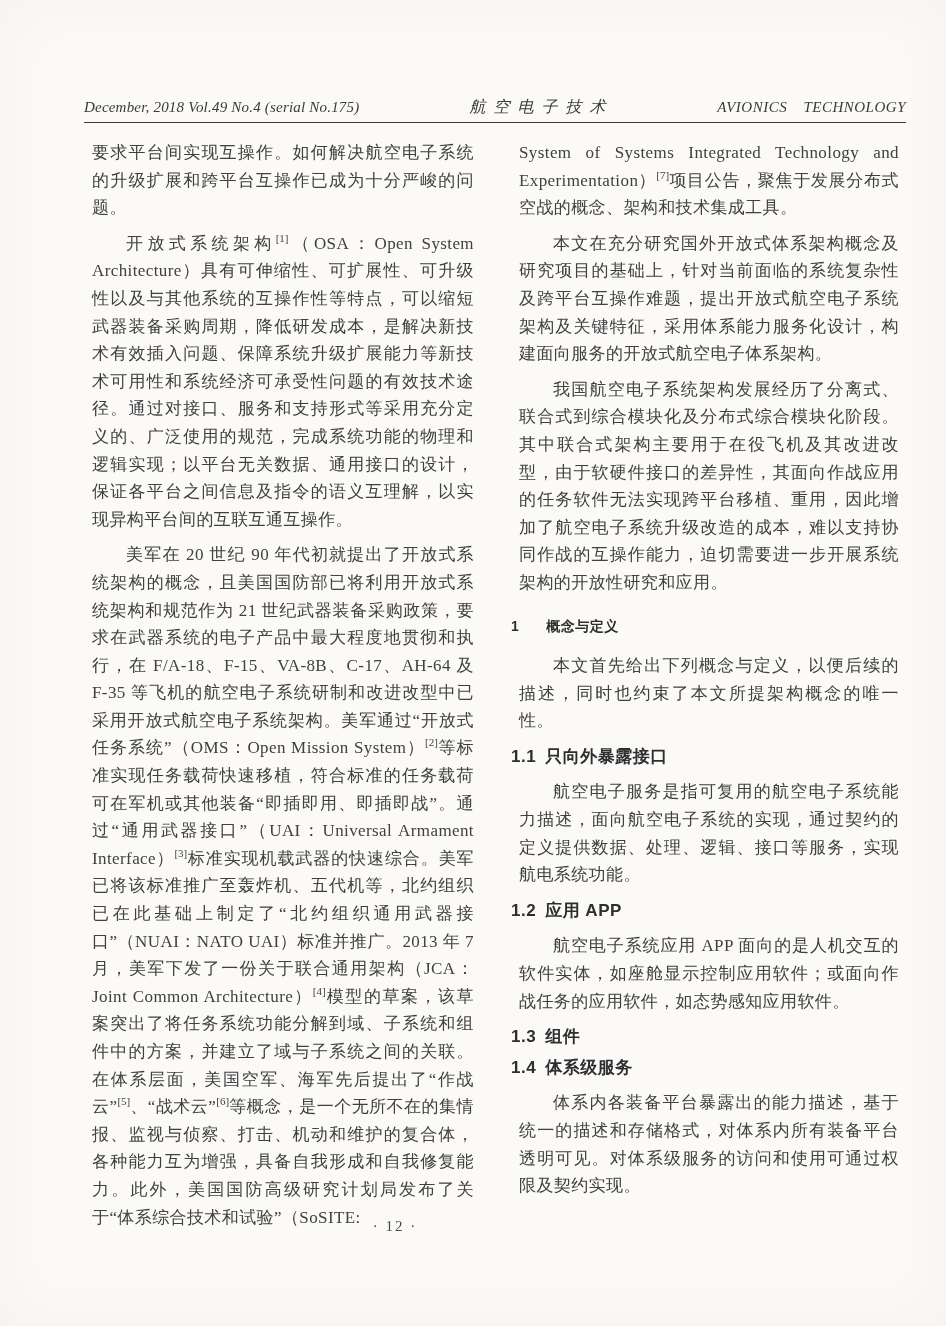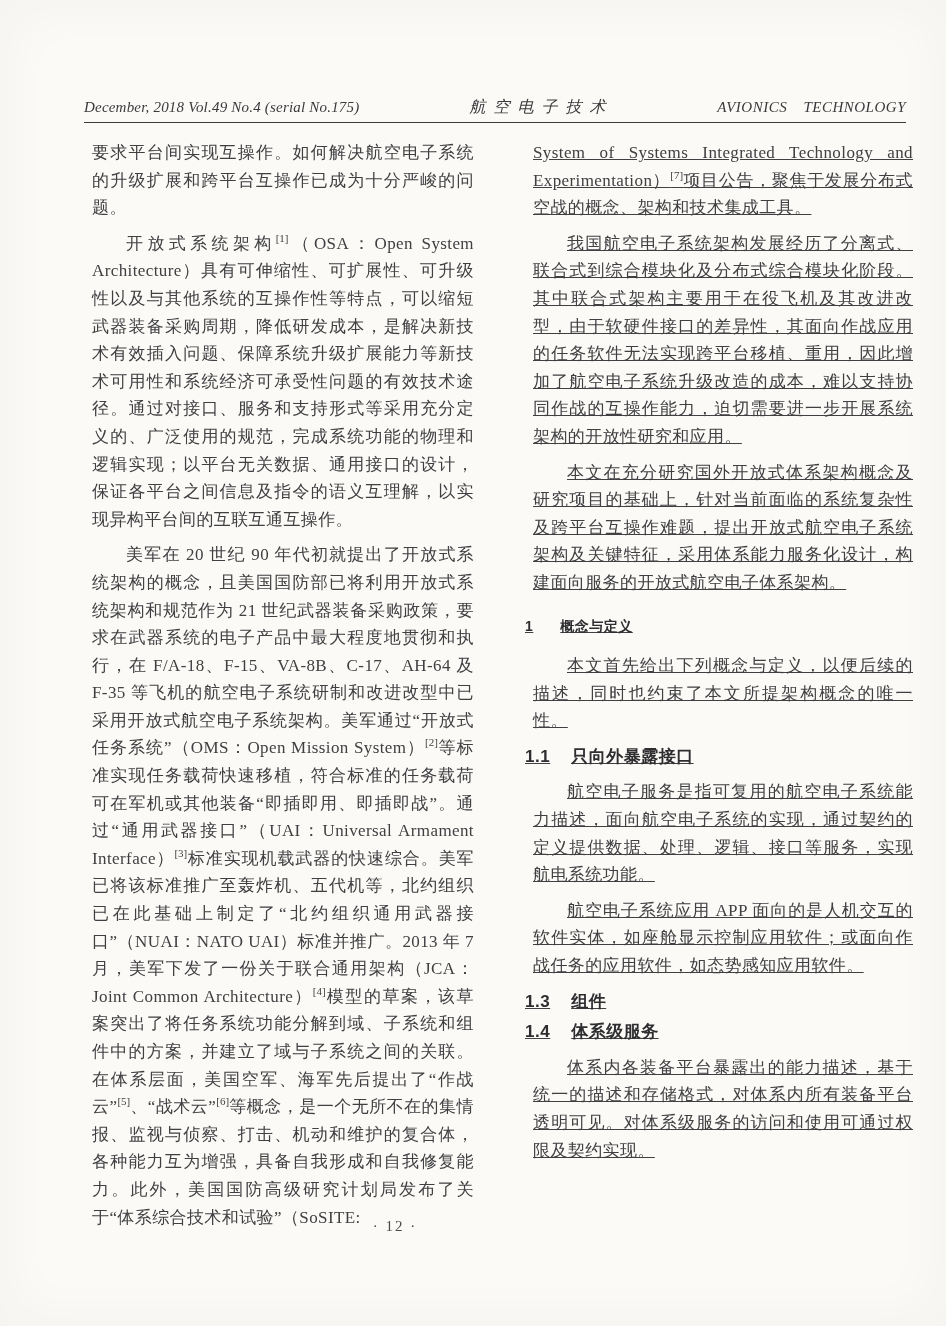--- a/index.html
+++ b/index.html
@@ -37,39 +37,39 @@
   }
   
   .col {
     position: absolute; top: 131px;
     font-size: 17px; line-height: 27.6px;
     text-align: justify; text-justify: inter-ideograph;
     letter-spacing: 0.4px;
     color: var(--text);
   }
   .col-left  { left: 84px;  width: 398px; }
-  .col-right { left: 525px; width: 396px; text-decoration: underline; }
+  .col-right { left: 511px; width: 396px; }
   .para { margin: 8px; }
   .para.indent { text-indent: 2em; }
   sup {
     font-size: 11px; line-height: 0; vertical-align: super;
     letter-spacing: 0;
   }
   .h1 {
     font-family: "Liberation Sans", "DejaVu Sans", sans-serif;
     font-weight: bold; font-size: 14px; color: var(--heading);
     margin: 16px 0 12px 0; letter-spacing: 0.5px;
   }
   .h1 .hnum { margin-right: 27px; }
   .h2 {
     font-family: "Liberation Sans", "DejaVu Sans", sans-serif;
     font-weight: bold; font-size: 17px; color: var(--heading);
     margin: 3px 0 2px 0; letter-spacing: 0.5px;
   }
-  .h2 .hnum { margin-right: 21px; }
+  .h2 .hnum { margin-right: 9px; }
   
   .footer {
     position: absolute; left: 0; top: 1218px; width: 790px;
     text-align: center; font-size: 15px; color: #4a4a4d;
     letter-spacing: 2px;
   }
 </style>
 </head>
 <body>
 
@@ -83,26 +83,27 @@
   <div class="header-rule"></div>
 
   <div class="col col-left">
       <p class="para">要求平台间实现互操作。如何解决航空电子系统的升级扩展和跨平台互操作已成为十分严峻的问题。</p>
       <p class="para indent">开放式系统架构<sup>[1]</sup>（OSA：Open System Architecture）具有可伸缩性、可扩展性、可升级性以及与其他系统的互操作性等特点，可以缩短武器装备采购周期，降低研发成本，是解决新技术有效插入问题、保障系统升级扩展能力等新技术可用性和系统经济可承受性问题的有效技术途径。通过对接口、服务和支持形式等采用充分定义的、广泛使用的规范，完成系统功能的物理和逻辑实现；以平台无关数据、通用接口的设计，保证各平台之间信息及指令的语义互理解，以实现异构平台间的互联互通互操作。</p>
       <p class="para indent">美军在 20 世纪 90 年代初就提出了开放式系统架构的概念，且美国国防部已将利用开放式系统架构和规范作为 21 世纪武器装备采购政策，要求在武器系统的电子产品中最大程度地贯彻和执行，在 F/A-18、F-15、VA-8B、C-17、AH-64 及 F-35 等飞机的航空电子系统研制和改进改型中已采用开放式航空电子系统架构。美军通过“开放式任务系统”（OMS：Open Mission System）<sup>[2]</sup>等标准实现任务载荷快速移植，符合标准的任务载荷可在军机或其他装备“即插即用、即插即战”。通过“通用武器接口”（UAI：Universal Armament Interface）<sup>[3]</sup>标准实现机载武器的快速综合。美军已将该标准推广至轰炸机、五代机等，北约组织已在此基础上制定了“北约组织通用武器接口”（NUAI：NATO UAI）标准并推广。2013 年 7 月，美军下发了一份关于联合通用架构（JCA：Joint Common Architecture）<sup>[4]</sup>模型的草案，该草案突出了将任务系统功能分解到域、子系统和组件中的方案，并建立了域与子系统之间的关联。在体系层面，美国空军、海军先后提出了“作战云”<sup>[5]</sup>、“战术云”<sup>[6]</sup>等概念，是一个无所不在的集情报、监视与侦察、打击、机动和维护的复合体，各种能力互为增强，具备自我形成和自我修复能力。此外，美国国防高级研究计划局发布了关于“体系综合技术和试验”（SoSITE:</p>
     </div>
 
   <div class="col col-right">
       <p class="para">System of Systems Integrated Technology and Experimentation）<sup>[7]</sup>项目公告，聚焦于发展分布式空战的概念、架构和技术集成工具。</p>
+      <p class="para indent">本文在充分研究国外开放式体系架构概念及研究项目的基础上，针对当前面临的系统复杂性及跨平台互操作难题，提出开放式航空电子系统架构及关键特征，采用体系能力服务化设计，构建面向服务的开放式航空电子体系架构。</p>
       <p class="para indent">我国航空电子系统架构发展经历了分离式、联合式到综合模块化及分布式综合模块化阶段。其中联合式架构主要用于在役飞机及其改进改型，由于软硬件接口的差异性，其面向作战应用的任务软件无法实现跨平台移植、重用，因此增加了航空电子系统升级改造的成本，难以支持协同作战的互操作能力，迫切需要进一步开展系统架构的开放性研究和应用。</p>
-      <p class="para indent">本文在充分研究国外开放式体系架构概念及研究项目的基础上，针对当前面临的系统复杂性及跨平台互操作难题，提出开放式航空电子系统架构及关键特征，采用体系能力服务化设计，构建面向服务的开放式航空电子体系架构。</p>
       <div class="h1"><span class="hnum">1</span><span class="htitle">概念与定义</span></div>
       <p class="para indent">本文首先给出下列概念与定义，以便后续的描述，同时也约束了本文所提架构概念的唯一性。</p>
       <div class="h2"><span class="hnum">1.1</span><span class="htitle">只向外暴露接口</span></div>
       <p class="para indent">航空电子服务是指可复用的航空电子系统能力描述，面向航空电子系统的实现，通过契约的定义提供数据、处理、逻辑、接口等服务，实现航电系统功能。</p>
+      <div class="h2"><span class="hnum">1.2</span><span class="htitle">应用 APP</span></div>
       <p class="para indent">航空电子系统应用 APP 面向的是人机交互的软件实体，如座舱显示控制应用软件；或面向作战任务的应用软件，如态势感知应用软件。</p>
       <div class="h2"><span class="hnum">1.3</span><span class="htitle">组件</span></div>
       <div class="h2"><span class="hnum">1.4</span><span class="htitle">体系级服务</span></div>
       <p class="para indent">体系内各装备平台暴露出的能力描述，基于统一的描述和存储格式，对体系内所有装备平台透明可见。对体系级服务的访问和使用可通过权限及契约实现。</p>
     </div>
 
   <div class="footer">· 12 ·</div>
 
 </div>
 

